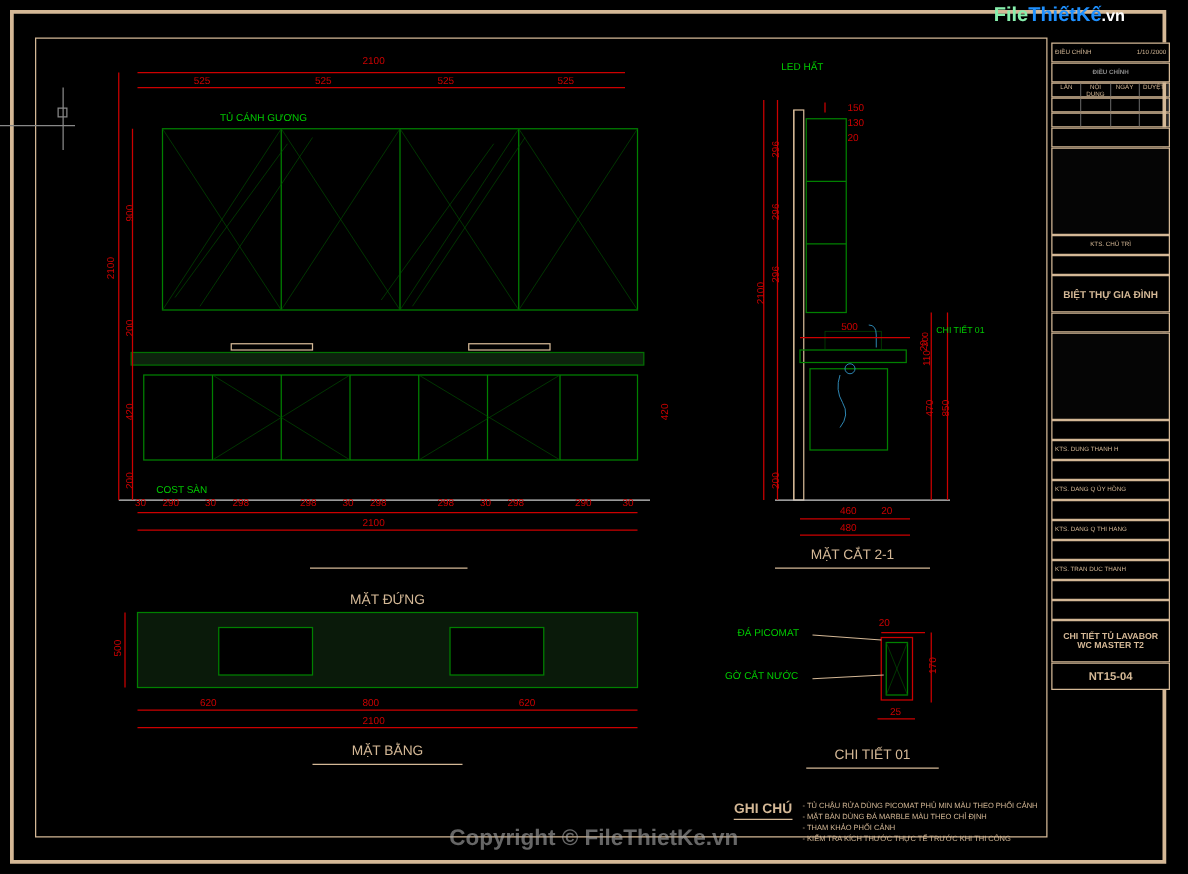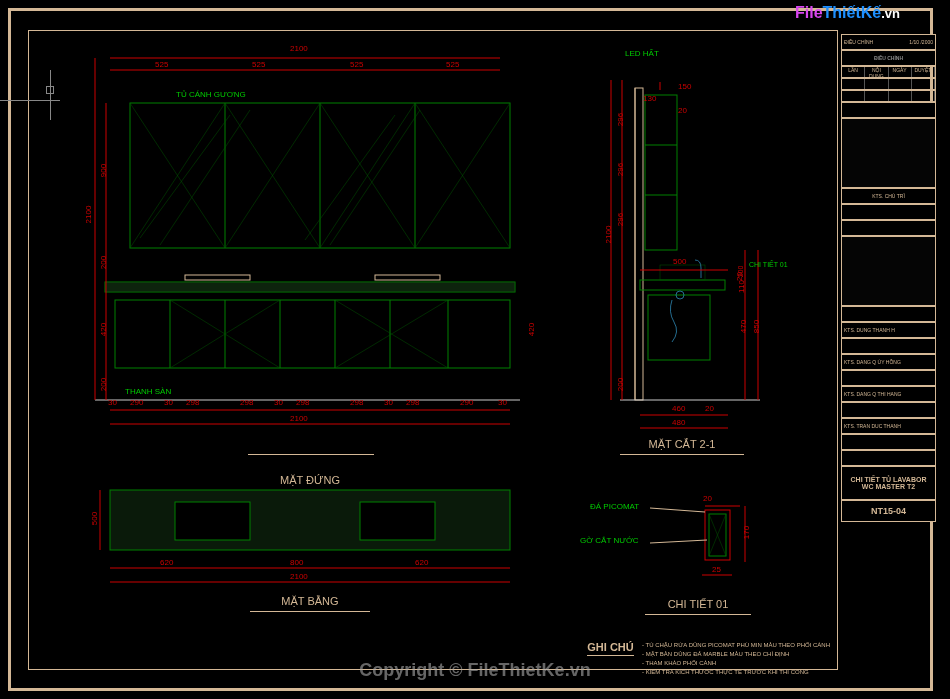--- a/index.html
+++ b/index.html
@@ -59,21 +59,21 @@
     grid-template-columns: 1fr 1fr 1fr 1fr;
     border: 1px solid #d4b896;
   }
   .tb-grid > div { border-right: 1px solid #555; height: 10px; font-size:5px; text-align:center;}
   .logo-watermark {
     position: absolute;
     right: 50px; top: 4px;
     font-size: 16px;
     font-weight: bold;
   }
-  .logo-watermark .file { color: #d946ef; }
+  .logo-watermark .file { color: #86efac; }
   .logo-watermark .thietke { color: #1e90ff; text-align: center; }
   .logo-watermark .vn { color: #fff; font-size: 13px; }
   .dim-text { position:absolute; color:#c00; font-size:8px; }
   .label-green { position:absolute; color:#0c0; font-size:8px; }
   .view-title { position:absolute; color:#d4b896; font-size:11px; text-align:center; }
   .view-underline { position:absolute; height:1px; background:#d4b896; }
   .cabinet-line { stroke:#008000; stroke-width:1; fill:none; }
   .hatch-line { stroke:#005500; stroke-width:0.5; fill:none; }
   .red-line { stroke:#c00; stroke-width:1; fill:none; }
   .tan-line { stroke:#d4b896; stroke-width:1; fill:none; }
@@ -235,21 +235,21 @@
   <div class="dim-text" style="left:446px;top:60px;">525</div>
   <div class="label-green" style="left:176px;top:90px;">TỦ CÁNH GƯƠNG</div>
 
   <div class="dim-text" style="left:80px;top:210px;transform:rotate(-90deg);">2100</div>
   <div class="dim-text" style="left:97px;top:166px;transform:rotate(-90deg);">900</div>
   <div class="dim-text" style="left:97px;top:258px;transform:rotate(-90deg);">200</div>
   <div class="dim-text" style="left:97px;top:325px;transform:rotate(-90deg);">420</div>
   <div class="dim-text" style="left:97px;top:380px;transform:rotate(-90deg);">200</div>
   <div class="dim-text" style="left:525px;top:325px;transform:rotate(-90deg);">420</div>
 
-  <div class="label-green" style="left:125px;top:387px;">THANH SÀN</div>
+  <div class="label-green" style="left:125px;top:387px;">COST SÀN</div>
 
   <div class="dim-text" style="left:108px;top:398px;">30</div>
   <div class="dim-text" style="left:130px;top:398px;">290</div>
   <div class="dim-text" style="left:164px;top:398px;">30</div>
   <div class="dim-text" style="left:186px;top:398px;">298</div>
   <div class="dim-text" style="left:240px;top:398px;">298</div>
   <div class="dim-text" style="left:274px;top:398px;">30</div>
   <div class="dim-text" style="left:296px;top:398px;">298</div>
   <div class="dim-text" style="left:350px;top:398px;">298</div>
   <div class="dim-text" style="left:384px;top:398px;">30</div>
@@ -265,21 +265,21 @@
   <div class="dim-text" style="left:160px;top:558px;">620</div>
   <div class="dim-text" style="left:290px;top:558px;">800</div>
   <div class="dim-text" style="left:415px;top:558px;">620</div>
   <div class="dim-text" style="left:290px;top:572px;">2100</div>
   <div class="view-title" style="left:255px;top:595px;width:110px;">MẶT BẰNG</div>
   <div class="view-underline" style="left:250px;top:611px;width:120px;"></div>
 
   <div class="label-green" style="left:625px;top:49px;">LED HẤT</div>
   <div class="label-green" style="left:749px;top:261px;font-size:7px;">CHI TIẾT 01</div>
   <div class="dim-text" style="left:678px;top:82px;text-align:right;">150</div>
-  <div class="dim-text" style="left:643px;top:94px;">130</div>
+  <div class="dim-text" style="left:678px;top:94px;">130</div>
   <div class="dim-text" style="left:678px;top:106px;">20</div>
   <div class="dim-text" style="left:614px;top:115px;transform:rotate(-90deg);">296</div>
   <div class="dim-text" style="left:614px;top:165px;transform:rotate(-90deg);">296</div>
   <div class="dim-text" style="left:614px;top:215px;transform:rotate(-90deg);">296</div>
   <div class="dim-text" style="left:600px;top:230px;transform:rotate(-90deg);">2100</div>
   <div class="dim-text" style="left:673px;top:257px;">500</div>
   <div class="dim-text" style="left:735px;top:282px;transform:rotate(-90deg);">110</div>
   <div class="dim-text" style="left:735px;top:272px;transform:rotate(-90deg);">20</div>
   <div class="dim-text" style="left:735px;top:268px;transform:rotate(-90deg);font-size:7px;">200</div>
   <div class="dim-text" style="left:737px;top:322px;transform:rotate(-90deg);">470</div>
@@ -332,20 +332,21 @@
     <div class="tb-grid">
         <div></div>
         <div></div>
         <div></div>
         <div></div>
       </div>
     <div class="tb-row" style="height:8px;"></div>
     <div class="tb-thumb"></div>
     <div class="tb-row" style="font-size:5px;">KTS. CHỦ TRÌ</div>
     <div class="tb-row" style="height:10px;"></div>
+    <div class="tb-row" style="font-weight:bold;font-size:8px;height:30px;">BIỆT THỰ GIA ĐÌNH</div>
     <div class="tb-row" style="height:8px;"></div>
     <div class="tb-thumb"></div>
     <div class="tb-row" style="height:8px;"></div>
     <div class="tb-row" style="font-size:5px;justify-content:flex-start;">KTS. DUNG THANH H</div>
     <div class="tb-row" style="height:12px;"></div>
     <div class="tb-row" style="font-size:5px;justify-content:flex-start;">KTS. DANG Q ỦY HỒNG</div>
     <div class="tb-row" style="height:12px;"></div>
     <div class="tb-row" style="font-size:5px;justify-content:flex-start;">KTS. DANG Q THI HANG</div>
     <div class="tb-row" style="height:12px;"></div>
     <div class="tb-row" style="font-size:5px;justify-content:flex-start;">KTS. TRAN DUC THANH</div>

